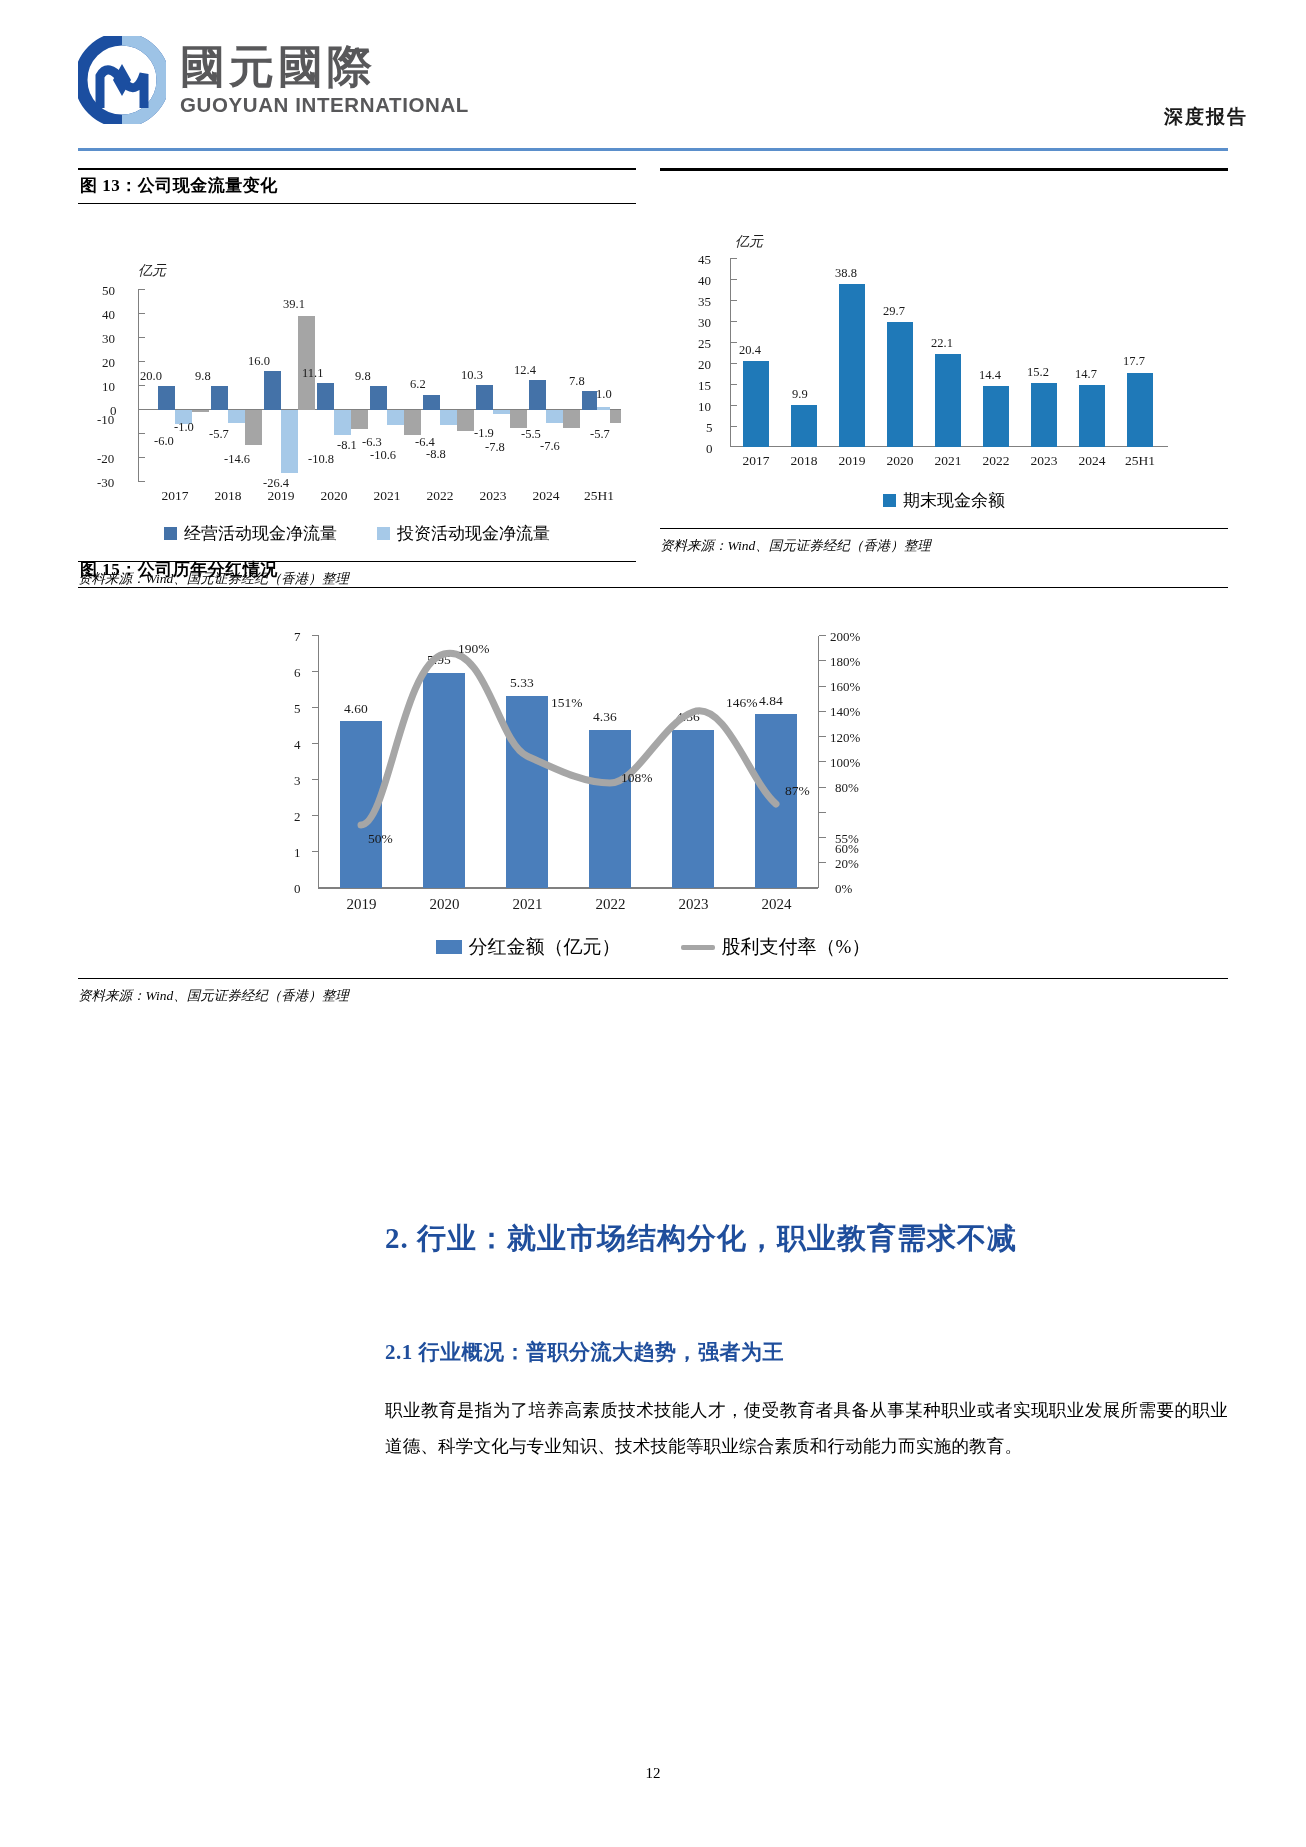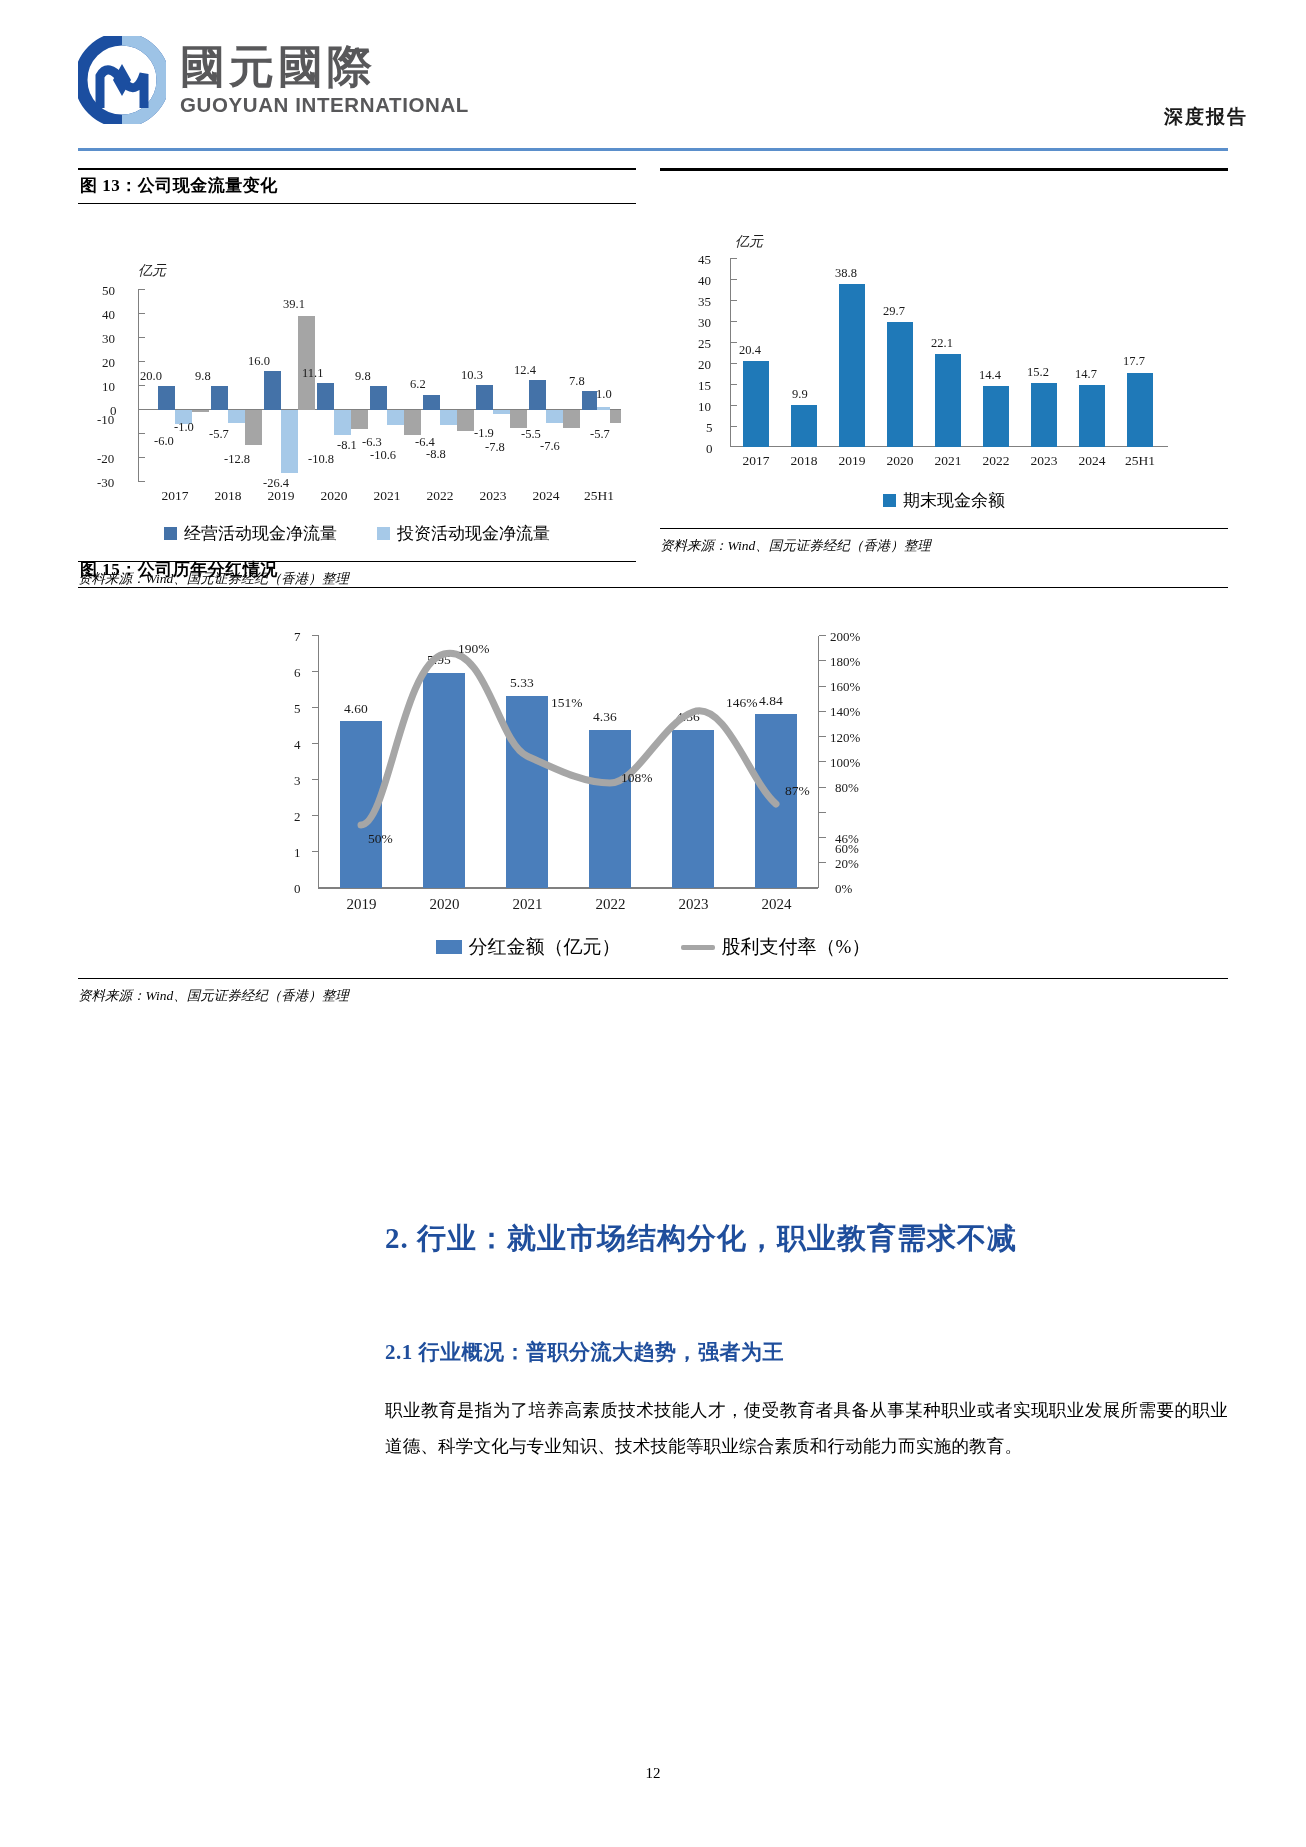--- a/index.html
+++ b/index.html
@@ -118,21 +118,21 @@
       <div style="position:absolute;left:114px;top:206px;width:17px;height:2.4px;background:#a5a5a5;"></div>
       <span class="dlabel" style="left:62px;top:165px;">20.0</span>
       <span class="dlabel" style="left:76px;top:230px;">-6.0</span>
       <span class="dlabel" style="left:96px;top:216px;">-1.0</span>
 
       <div style="position:absolute;left:133px;top:182.5px;width:17px;height:23.5px;background:#4472a8;"></div>
       <div style="position:absolute;left:150px;top:206px;width:17px;height:13.7px;background:#a6c9e8;"></div>
       <div style="position:absolute;left:167px;top:206px;width:17px;height:35px;background:#a5a5a5;"></div>
       <span class="dlabel" style="left:117px;top:165px;">9.8</span>
       <span class="dlabel" style="left:131px;top:223px;">-5.7</span>
-      <span class="dlabel" style="left:146px;top:248px;">-12.8</span>
+      <span class="dlabel" style="left:146px;top:248px;">-14.6</span>
 
       <div style="position:absolute;left:186px;top:167.6px;width:17px;height:38.4px;background:#4472a8;"></div>
       <div style="position:absolute;left:203px;top:206px;width:17px;height:63.4px;background:#a6c9e8;"></div>
       <div style="position:absolute;left:220px;top:112px;width:17px;height:94px;background:#a5a5a5;"></div>
       <span class="dlabel" style="left:170px;top:150px;">16.0</span>
       <span class="dlabel" style="left:185px;top:272px;">-26.4</span>
       <span class="dlabel" style="left:205px;top:93px;">39.1</span>
 
       <div style="position:absolute;left:239px;top:179.4px;width:17px;height:26.6px;background:#4472a8;"></div>
       <div style="position:absolute;left:256px;top:206px;width:17px;height:25.9px;background:#a6c9e8;"></div>
@@ -314,21 +314,21 @@
       <div style="position:absolute;left:234px;top:263px;width:7px;height:1.4px;background:#808080;"></div>
 
       <span class="ax" style="left:752px;top:41px;">200%</span>
       <span class="ax" style="left:752px;top:66px;">180%</span>
       <span class="ax" style="left:752px;top:91px;">160%</span>
       <span class="ax" style="left:752px;top:116px;">140%</span>
       <span class="ax" style="left:752px;top:142px;">120%</span>
       <span class="ax" style="left:752px;top:167px;">100%</span>
       <span class="ax" style="left:757px;top:192px;">80%</span>
       <span class="ax" style="left:757px;top:217px;margin-top:36px;">60%</span>
-      <span class="ax" style="left:757px;top:243px;">46%</span>
+      <span class="ax" style="left:757px;top:243px;">55%</span>
       <span class="ax" style="left:757px;top:268px;">20%</span>
       <span class="ax" style="left:757px;top:293px;">0%</span>
       <div style="position:absolute;left:741px;top:47px;width:7px;height:1.4px;background:#808080;"></div>
       <div style="position:absolute;left:741px;top:72px;width:7px;height:1.4px;background:#808080;"></div>
       <div style="position:absolute;left:741px;top:98px;width:7px;height:1.4px;background:#808080;"></div>
       <div style="position:absolute;left:741px;top:123px;width:7px;height:1.4px;background:#808080;"></div>
       <div style="position:absolute;left:741px;top:148px;width:7px;height:1.4px;background:#808080;"></div>
       <div style="position:absolute;left:741px;top:173px;width:7px;height:1.4px;background:#808080;"></div>
       <div style="position:absolute;left:741px;top:199px;width:7px;height:1.4px;background:#808080;"></div>
       <div style="position:absolute;left:741px;top:224px;width:7px;height:1.4px;background:#808080;"></div>

